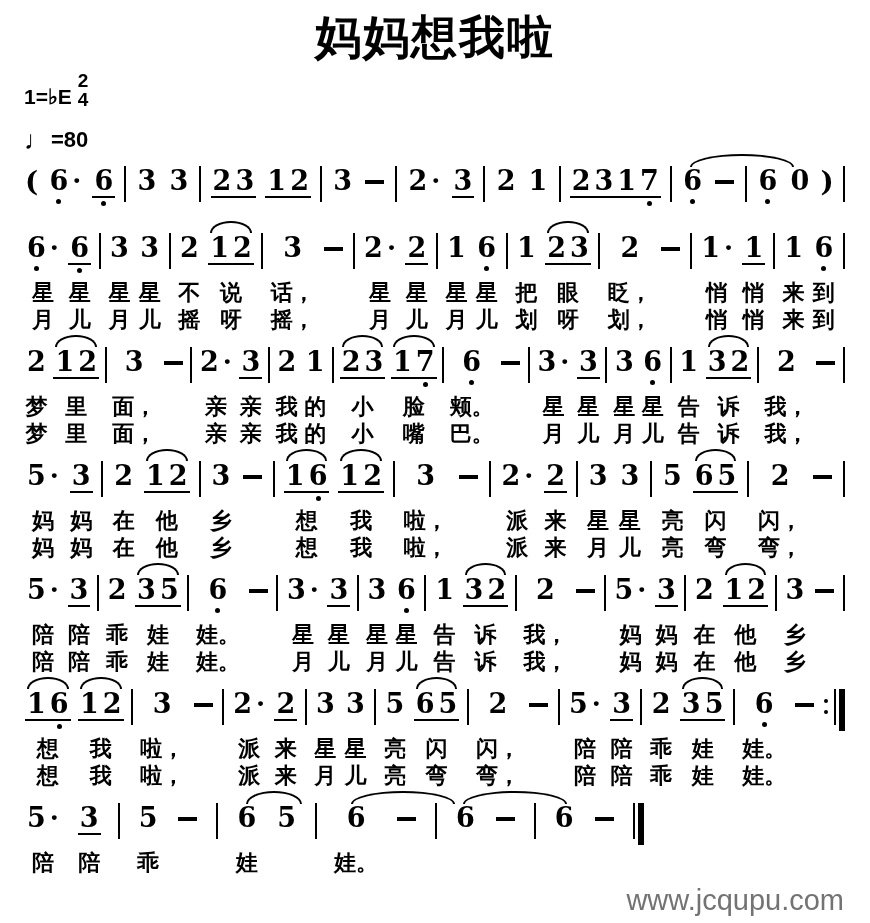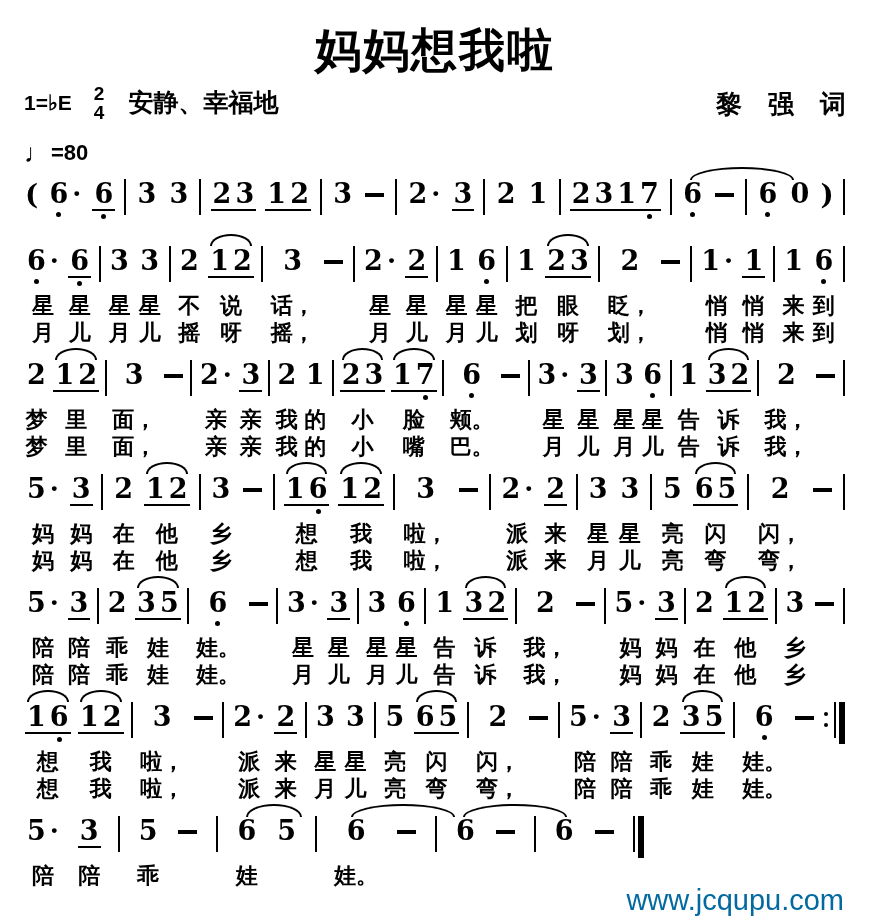--- a/index.html
+++ b/index.html
@@ -1,28 +1,28 @@
 <!DOCTYPE html>
 <html><head>
 <meta charset="utf-8">
 <style>
   html,body{margin:0;padding:0;background:#fff;}
   .page{
     width:870px;height:923px;box-sizing:border-box;
-    padding:21px 24px 0 24px;position:relative;background:#fff;
+    padding:8px 24px 0 24px;position:relative;background:#fff;
     font-family:"Liberation Serif",serif;color:#000;overflow:hidden;
   }
   
   .title{
     text-align:center;font-size:46px;font-weight:bold;
     letter-spacing:2px;line-height:1.15;margin-top:4px;
   }
   .hdr{display:flex;justify-content:space-between;align-items:flex-start;margin-top:0px;}
   .hleft{padding-top:6px;}
-  .keyrow{display:flex;align-items:center;gap:20px;}
+  .keyrow{display:flex;align-items:flex-end;gap:4px;}
   .keysig{font-family:"Liberation Sans",sans-serif;font-size:21px;font-weight:bold;}
   .tsig{display:flex;flex-direction:column;align-items:center;line-height:1;
         font-family:"Liberation Sans",sans-serif;font-size:19px;font-weight:bold;margin:0 2px;}
   .expression{font-size:25px;font-weight:bold;margin-left:2px;}
   .temporow{margin-top:16px;font-family:"Liberation Sans",sans-serif;
             font-size:22px;font-weight:bold;display:flex;align-items:center;}
   .temponote{font-size:26px;margin-right:1px;}
   .credits{text-align:right;font-size:26px;font-weight:bold;line-height:1.3;padding-top:10px;}
   
   .score{margin-top:10px;}
@@ -49,47 +49,45 @@
   .tiearc{position:absolute;top:-12px;height:11px;border:2px solid #000;border-bottom:none;
           border-radius:50% 50% 0 0 / 100% 100% 0 0;z-index:2;}
   .tiearc.t1{left:45%;width:52px;}
   .tiearc.t2{left:40%;width:100px;}
   .pr{font-family:"DejaVu Serif",serif;font-weight:bold;font-size:28px;line-height:31px;}
   .rdots{display:flex;flex-direction:column;justify-content:center;gap:7px;height:36px;margin-right:3px;}
   .rdots i{width:4px;height:4px;border-radius:50%;background:#000;display:block;}
   .endgrp{display:flex;gap:3px;align-items:flex-start;}
   .ly{height:27px;line-height:25px;font-size:22px;font-weight:bold;white-space:nowrap;}
   
-  .wm{position:absolute;right:26px;bottom:6px;color:#0369a1;
+  .wm{position:absolute;right:26px;bottom:6px;color:#737373;
       font-family:"Liberation Sans",sans-serif;font-size:29px;}
 </style>
 </head>
 <body>
 
 <div class="page">
 
   <div class="title">妈妈想我啦</div>
 
   <div class="hdr">
     <div class="hleft">
       <div class="keyrow">
         <span class="keysig">1=♭E</span>
         <span class="tsig">
           <span>2</span>
           <span>4</span>
         </span>
-        <span class="expression">安静、幸福地</span>
       </div>
       <div class="temporow">
         <span class="temponote">♩</span>
         <span>=80</span>
       </div>
     </div>
     <div class="credits">
-      <div>黎　强　词</div>
     </div>
   </div>
 
   <div class="score" id="score">
       <div class="sys nolyr">
         <div class="it">
           <div class="nr">
             <span class="pr">(</span>
           </div>
         </div>

